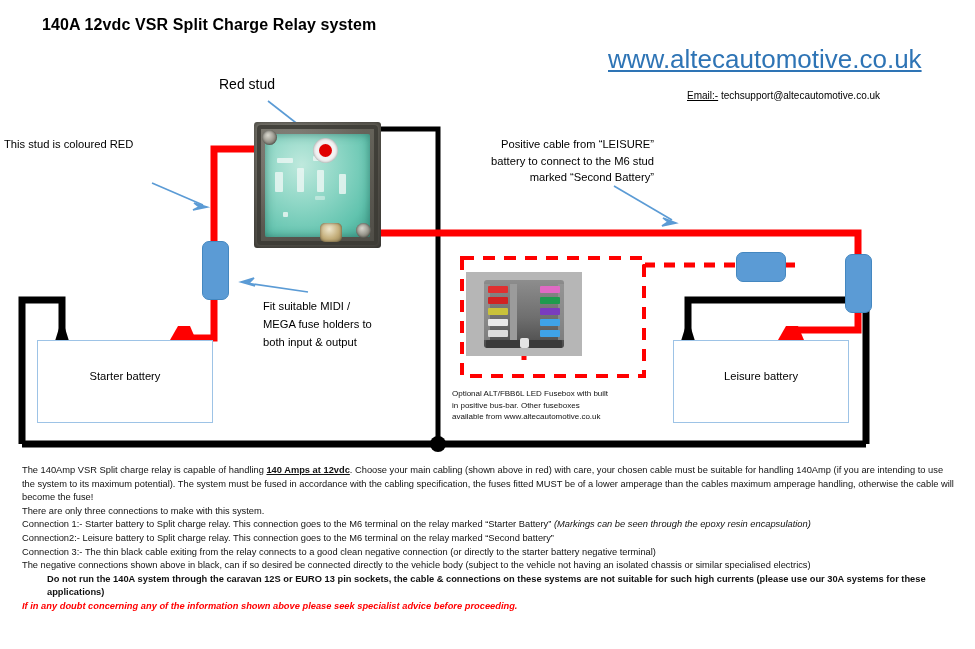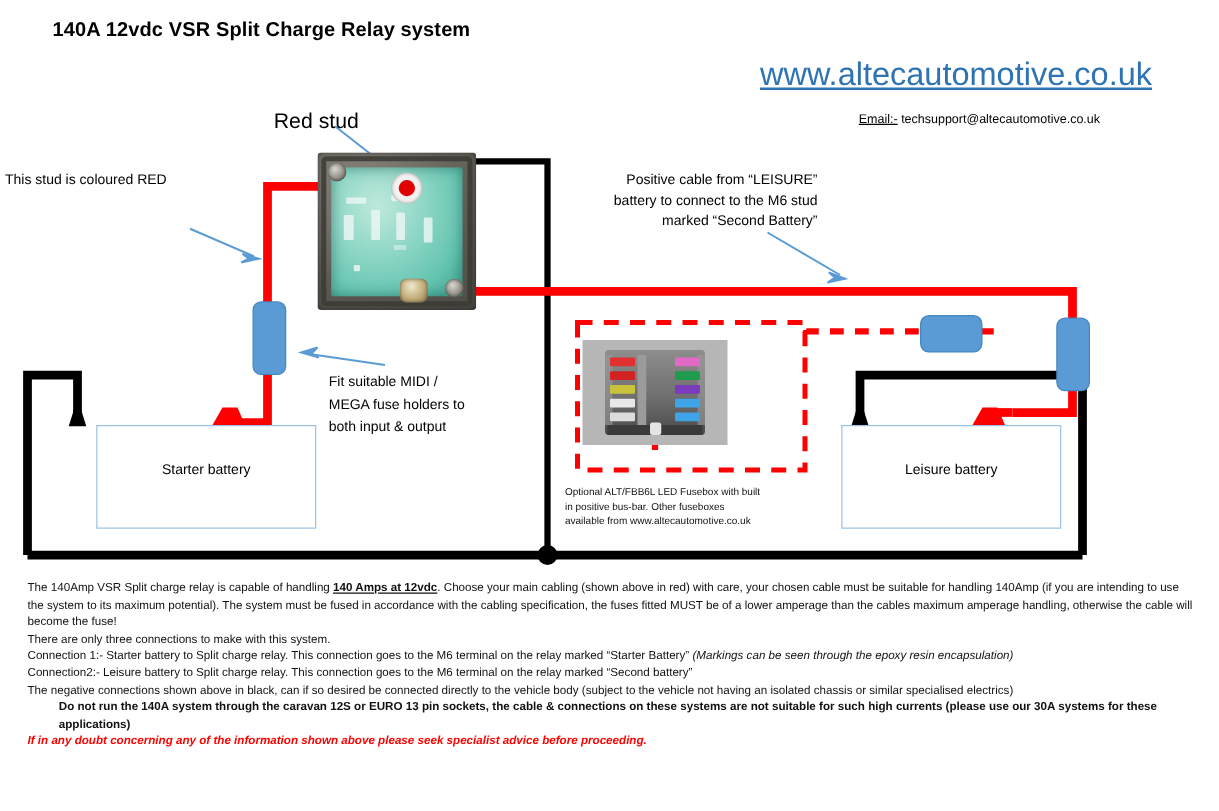--- a/index.html
+++ b/index.html
@@ -14,21 +14,21 @@
   #email{left:655px;top:90px;font-size:10px;color:#000;}
   #email .u{text-decoration:underline;padding-left:32px;}
 
   
   .callout{font-size:11.2px;line-height:16.5px;color:#000;}
   #callout-left{left:4px;top:121px;width:175px;}
   #callout-left .second{margin-top:15px;}
   #callout-right{left:474px;top:136px;width:180px;text-align:right;}
   #callout-fuse{left:263px;top:297px;width:120px;line-height:18px;}
   #caption-fusebox{left:452px;top:388px;width:160px;font-size:8px;line-height:11.5px;color:#111;}
-  #label-redstud{left:219px;top:87px;font-size:17px;}
+  #label-redstud{left:219px;top:76px;font-size:14px;}
 
   
   #canvas{left:0;top:0;width:975px;height:649px;}
 
   
   #relay-photo{left:254px;top:122px;width:127px;height:126px;
       border-radius:3px;overflow:hidden;
       background:
         radial-gradient(ellipse at 30% 25%, rgba(255,255,255,.18), rgba(0,0,0,0) 60%),
         linear-gradient(160deg,#6f6c62 0%,#4e4c46 100%);
@@ -44,21 +44,21 @@
       background:radial-gradient(circle at 40% 35%,#d8d6cd,#8d8b81 60%,#55534c 100%);
       box-shadow:inset 0 0 3px rgba(0,0,0,.6);}
   #fusebox-photo{left:466px;top:272px;width:116px;height:84px;background:#b6b6b6;overflow:hidden;}
   #fb-body{position:absolute;left:18px;top:8px;width:80px;height:68px;border-radius:3px;
       background:linear-gradient(180deg,#8d8d8d 0%,#6f6f6f 55%,#4a4a4a 100%);}
   .fuse{position:absolute;width:20px;height:7px;border-radius:1px;}
   .combrail{position:absolute;background:#9b9b9b;}
 
   
   .battery{border:1px solid #9DC3E6;background:#ffffff;}
-  #bat-left{left:37px;top:340px;width:174px;height:81px;margin-left:40px;}
+  #bat-left{left:37px;top:340px;width:174px;height:81px;}
   #bat-right{left:673px;top:340px;width:174px;height:81px;}
   .bat-label{position:absolute;left:0;right:0;top:29px;text-align:center;font-size:11.2px;}
 
   
   #body{left:22px;top:464px;width:935px;font-size:9.3px;line-height:13.6px;color:#111;}
   #body p{margin:0;}
   #body .bu{font-weight:bold;text-decoration:underline;}
   #body .i{font-style:italic;}
   #body .bi{font-weight:bold;margin-left:25px;}
   #body .red{color:#FF0000;font-weight:bold;font-style:italic;}
@@ -196,16 +196,17 @@
 
 <div class="abs callout" id="callout-fuse">Fit suitable MIDI / MEGA fuse holders to both input &amp; output</div>
 
 <div class="abs" id="caption-fusebox">Optional ALT/FBB6L LED Fusebox with built in positive bus-bar. Other fuseboxes available from www.altecautomotive.co.uk</div>
 
 <div class="abs" id="body">
   <p><span>The 140Amp VSR Split charge relay is capable of handling </span><span class="bu">140 Amps at 12vdc</span><span>. Choose your main cabling (shown above in red) with care, your chosen cable must be suitable for handling 140Amp (if you are intending to use the system to its maximum potential). The system must be fused in accordance with the cabling specification, the fuses fitted MUST be of a lower amperage than the cables maximum amperage handling, otherwise the cable will become the fuse!</span></p>
   <p>There are only three connections to make with this system.</p>
   <p><span>Connection 1:- Starter battery to Split charge relay. This connection goes to the M6 terminal on the relay marked “Starter Battery” </span><span class="i">(Markings can be seen through the epoxy resin encapsulation)</span></p>
   <p>Connection2:- Leisure battery to Split charge relay. This connection goes to the M6 terminal on the relay marked “Second battery”</p>
+  <p>Connection 3:- The thin black cable exiting from the relay connects to a good clean negative connection (or directly to the starter battery negative terminal)</p>
   <p>The negative connections shown above in black, can if so desired be connected directly to the vehicle body (subject to the vehicle not having an isolated chassis or similar specialised electrics)</p>
   <p class="bi">Do not run the 140A system through the caravan 12S or EURO 13 pin sockets, the cable &amp; connections on these systems are not suitable for such high currents (please use our 30A systems for these applications)</p>
   <p class="red">If in any doubt concerning any of the information shown above please seek specialist advice before proceeding.</p>
 </div>
 
 </body></html>

